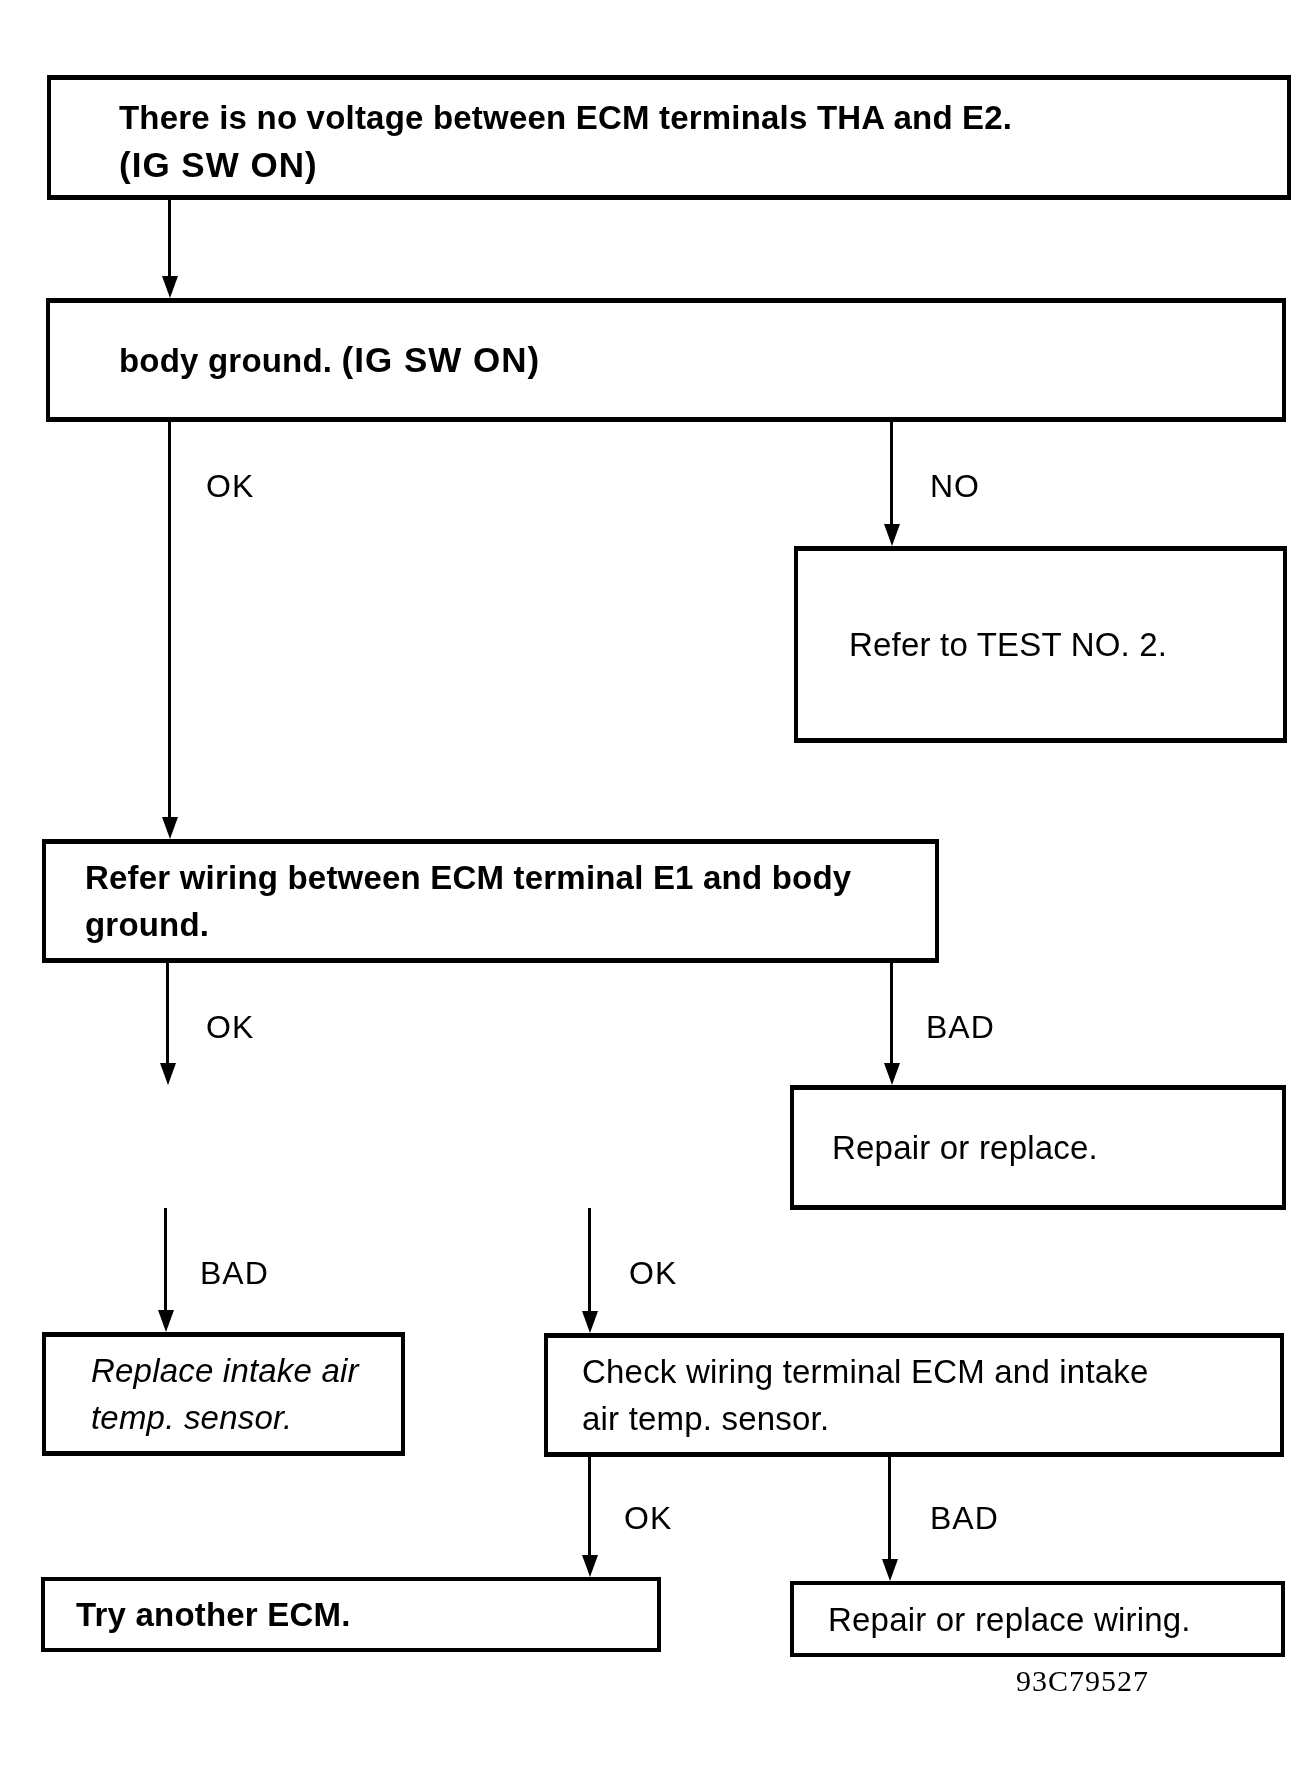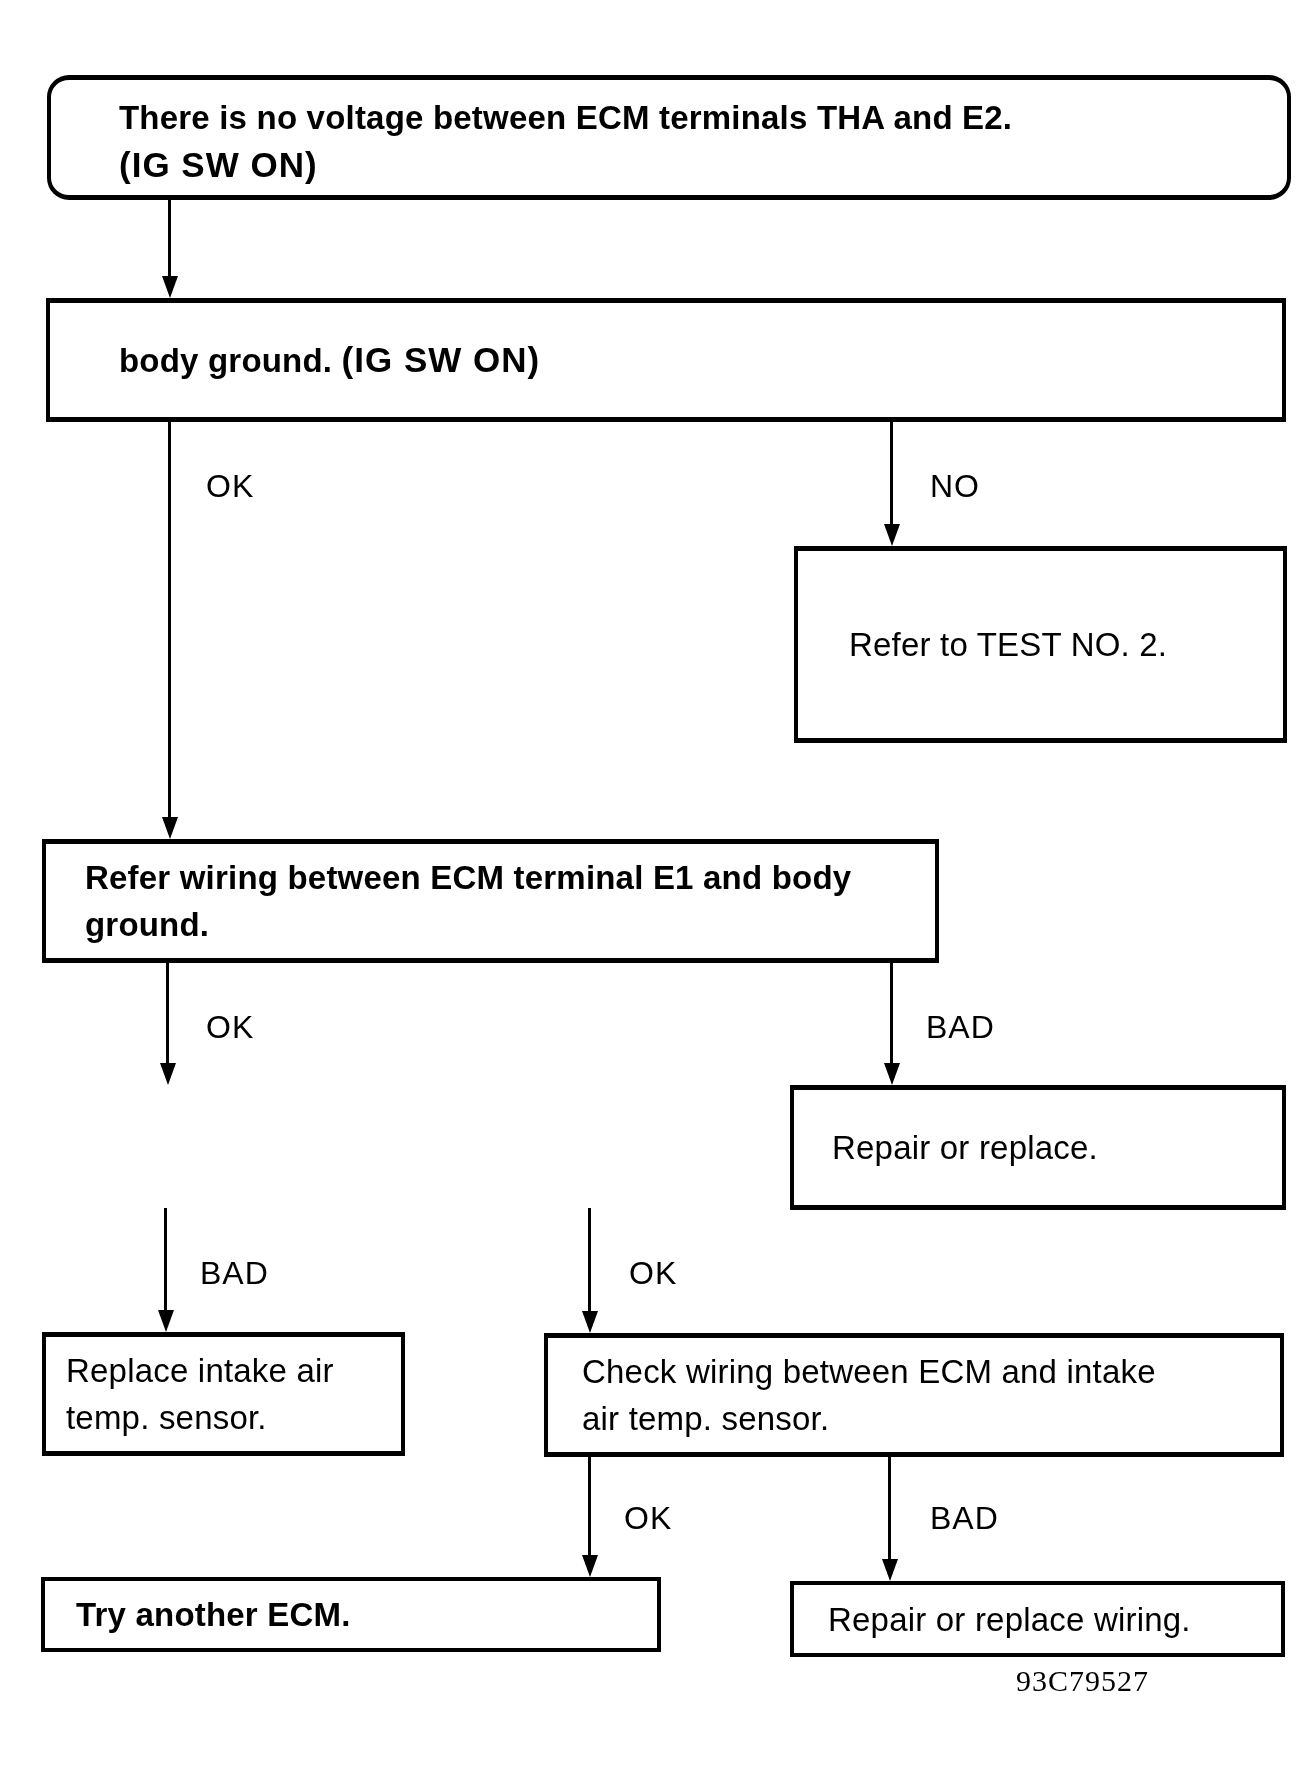--- a/index.html
+++ b/index.html
@@ -43,21 +43,21 @@
     font-family:"Liberation Serif","DejaVu Serif",serif;
     font-size:30px;letter-spacing:1px;
     line-height:1;
   }
 </style>
 </head>
 <body>
 
 <div id="page">
 
-  <div class="fbox bold" style="left:47px;top:75px;width:1244px;height:125px;padding-left:68px;padding-top:6px;border-radius:22px;">
+  <div class="fbox bold" style="left:47px;top:75px;width:1244px;height:125px;padding-left:68px;padding-top:6px;">
     <div>There is no voltage between ECM terminals THA and E2.</div>
     <div class="xb">(IG SW ON)</div>
   </div>
 
   <div class="vline" style="left:168px;top:200px;height:77px;"></div>
   <div class="ahead" style="left:162px;top:276px;"></div>
 
   <div class="fbox bold" style="left:46px;top:298px;width:1240px;height:124px;padding-left:69px;">
     <div><span>body ground. </span><span class="xb">(IG SW ON)</span></div>
   </div>
@@ -93,27 +93,27 @@
   </div>
 
   <div class="vline" style="left:164px;top:1208px;height:102px;"></div>
   <div class="ahead" style="left:158px;top:1310px;"></div>
   <div class="elabel" style="left:200px;top:1257px;">BAD</div>
 
   <div class="vline" style="left:588px;top:1208px;height:103px;"></div>
   <div class="ahead" style="left:582px;top:1311px;"></div>
   <div class="elabel" style="left:629px;top:1257px;">OK</div>
 
-  <div class="fbox" style="left:42px;top:1332px;width:363px;height:124px;padding-left:20px;">
+  <div class="fbox" style="left:42px;top:1332px;width:363px;height:124px;padding-left:45px;font-style:italic;">
     <div>Replace intake air</div>
     <div>temp. sensor.</div>
   </div>
 
   <div class="fbox" style="left:544px;top:1333px;width:740px;height:124px;padding-left:34px;">
-    <div>Check wiring between ECM and intake</div>
+    <div>Check wiring terminal ECM and intake</div>
     <div>air temp. sensor.</div>
   </div>
 
   <div class="vline" style="left:588px;top:1457px;height:98px;"></div>
   <div class="ahead" style="left:582px;top:1555px;"></div>
   <div class="elabel" style="left:624px;top:1502px;">OK</div>
 
   <div class="vline" style="left:888px;top:1457px;height:102px;"></div>
   <div class="ahead" style="left:882px;top:1559px;"></div>
   <div class="elabel" style="left:930px;top:1502px;">BAD</div>

